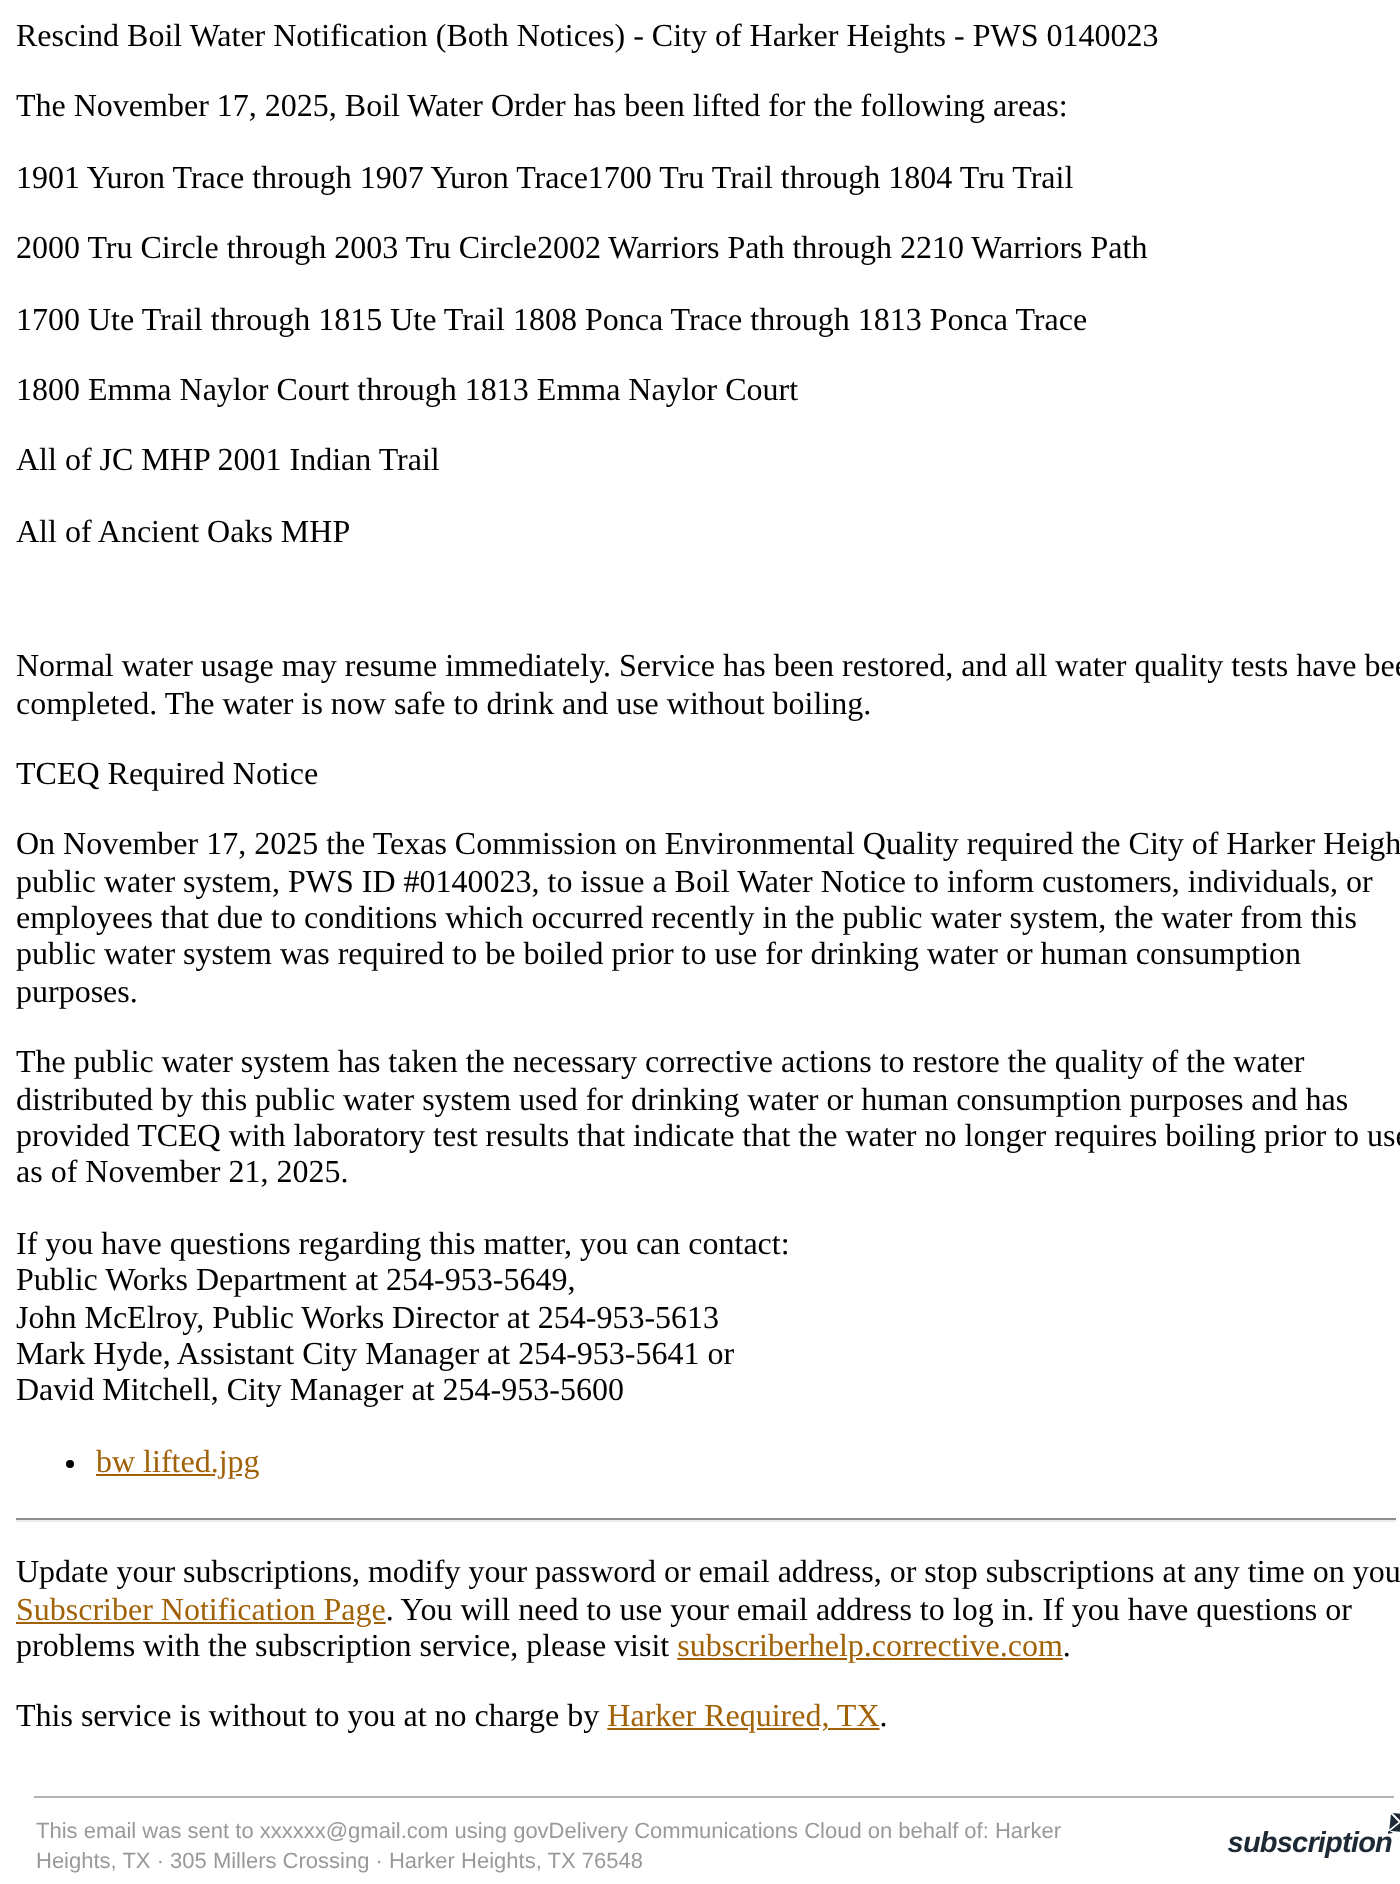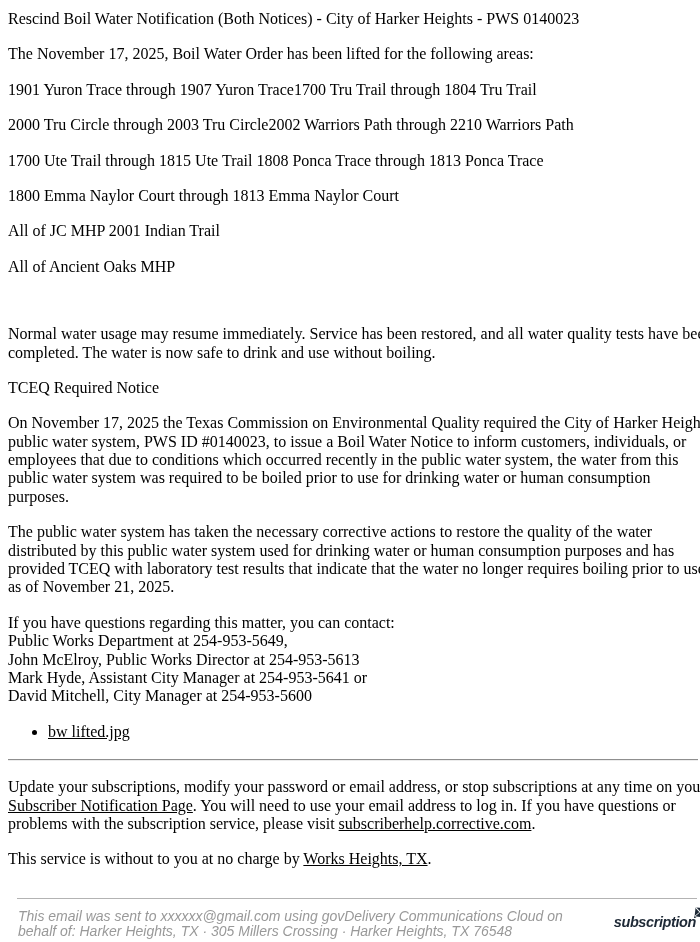--- a/index.html
+++ b/index.html
@@ -17,21 +17,21 @@
   }
   .page {
     box-sizing: border-box;
     width: 714px;            
     padding: 10px 0 0 8px;
   }
   p { margin: 17px 0; line-height: 1.15; }
   .page > p:first-child { margin-top: 0; }
   .contact-line { display: block; }
   .blank-gap { height: 15px; }
-  a { color: #000000; cursor: pointer; }
+  a { color: #a16207; cursor: pointer; }
   ul.attachments { margin: 17px 0 18px 0; padding-left: 40px; }
   ul.attachments li { line-height: 1.15; }
   hr.rule-main {
     border: none;
     border-top: 1px solid #8f8f8f;
     border-bottom: 1px solid #ececec;
     height: 0;
     margin: 13px 0 9px 0;
     width: 690px;
   }
@@ -45,25 +45,24 @@
   .footer-bar {
     display: flex;
     justify-content: space-between;
     align-items: flex-start;
     width: 688px;
     padding-left: 10px;
     margin-top: 10px;
   }
   .footer-text {
     font-family: "Liberation Sans", "DejaVu Sans", sans-serif;
-    font-size: 14px;
+    font-size: 11px;
     line-height: 15px;
     color: #999999;
     max-width: 548px;
-    font-style: italic;
   }
   .gd-logo {
     position: relative;
     margin-top: 5px;
     font-family: "Liberation Sans", "DejaVu Sans", sans-serif;
     font-style: italic;
     font-weight: bold;
     font-size: 14.5px;
     letter-spacing: -0.4px;
     color: #1e2936;
@@ -117,21 +116,21 @@
     </li>
   </ul>
 
   <hr class="rule-main">
 
   <p>
     <span>Update your subscriptions, modify your password or email address, or stop subscriptions at any time on your </span><a href="#">Subscriber Notification Page</a><span>. You will need to use your email address to log in. If you have questions or problems with the subscription service, please visit </span><a href="#">subscriberhelp.corrective.com</a><span>.</span>
   </p>
 
   <p>
-    <span>This service is without to you at no charge by </span><a href="#">Works Heights, TX</a><span>.</span>
+    <span>This service is without to you at no charge by </span><a href="#">Harker Required, TX</a><span>.</span>
   </p>
 
   <hr class="rule-footer">
 
   <div class="footer-bar">
     <div class="footer-text">This email was sent to xxxxxx@gmail.com using govDelivery Communications Cloud on behalf of: Harker Heights, TX · 305 Millers Crossing · Harker Heights, TX 76548</div>
     <a href="#" class="gd-logo">
       <span>subscription</span>
       <span class="env">
         <svg width="14" height="12" viewBox="0 0 14 12">

